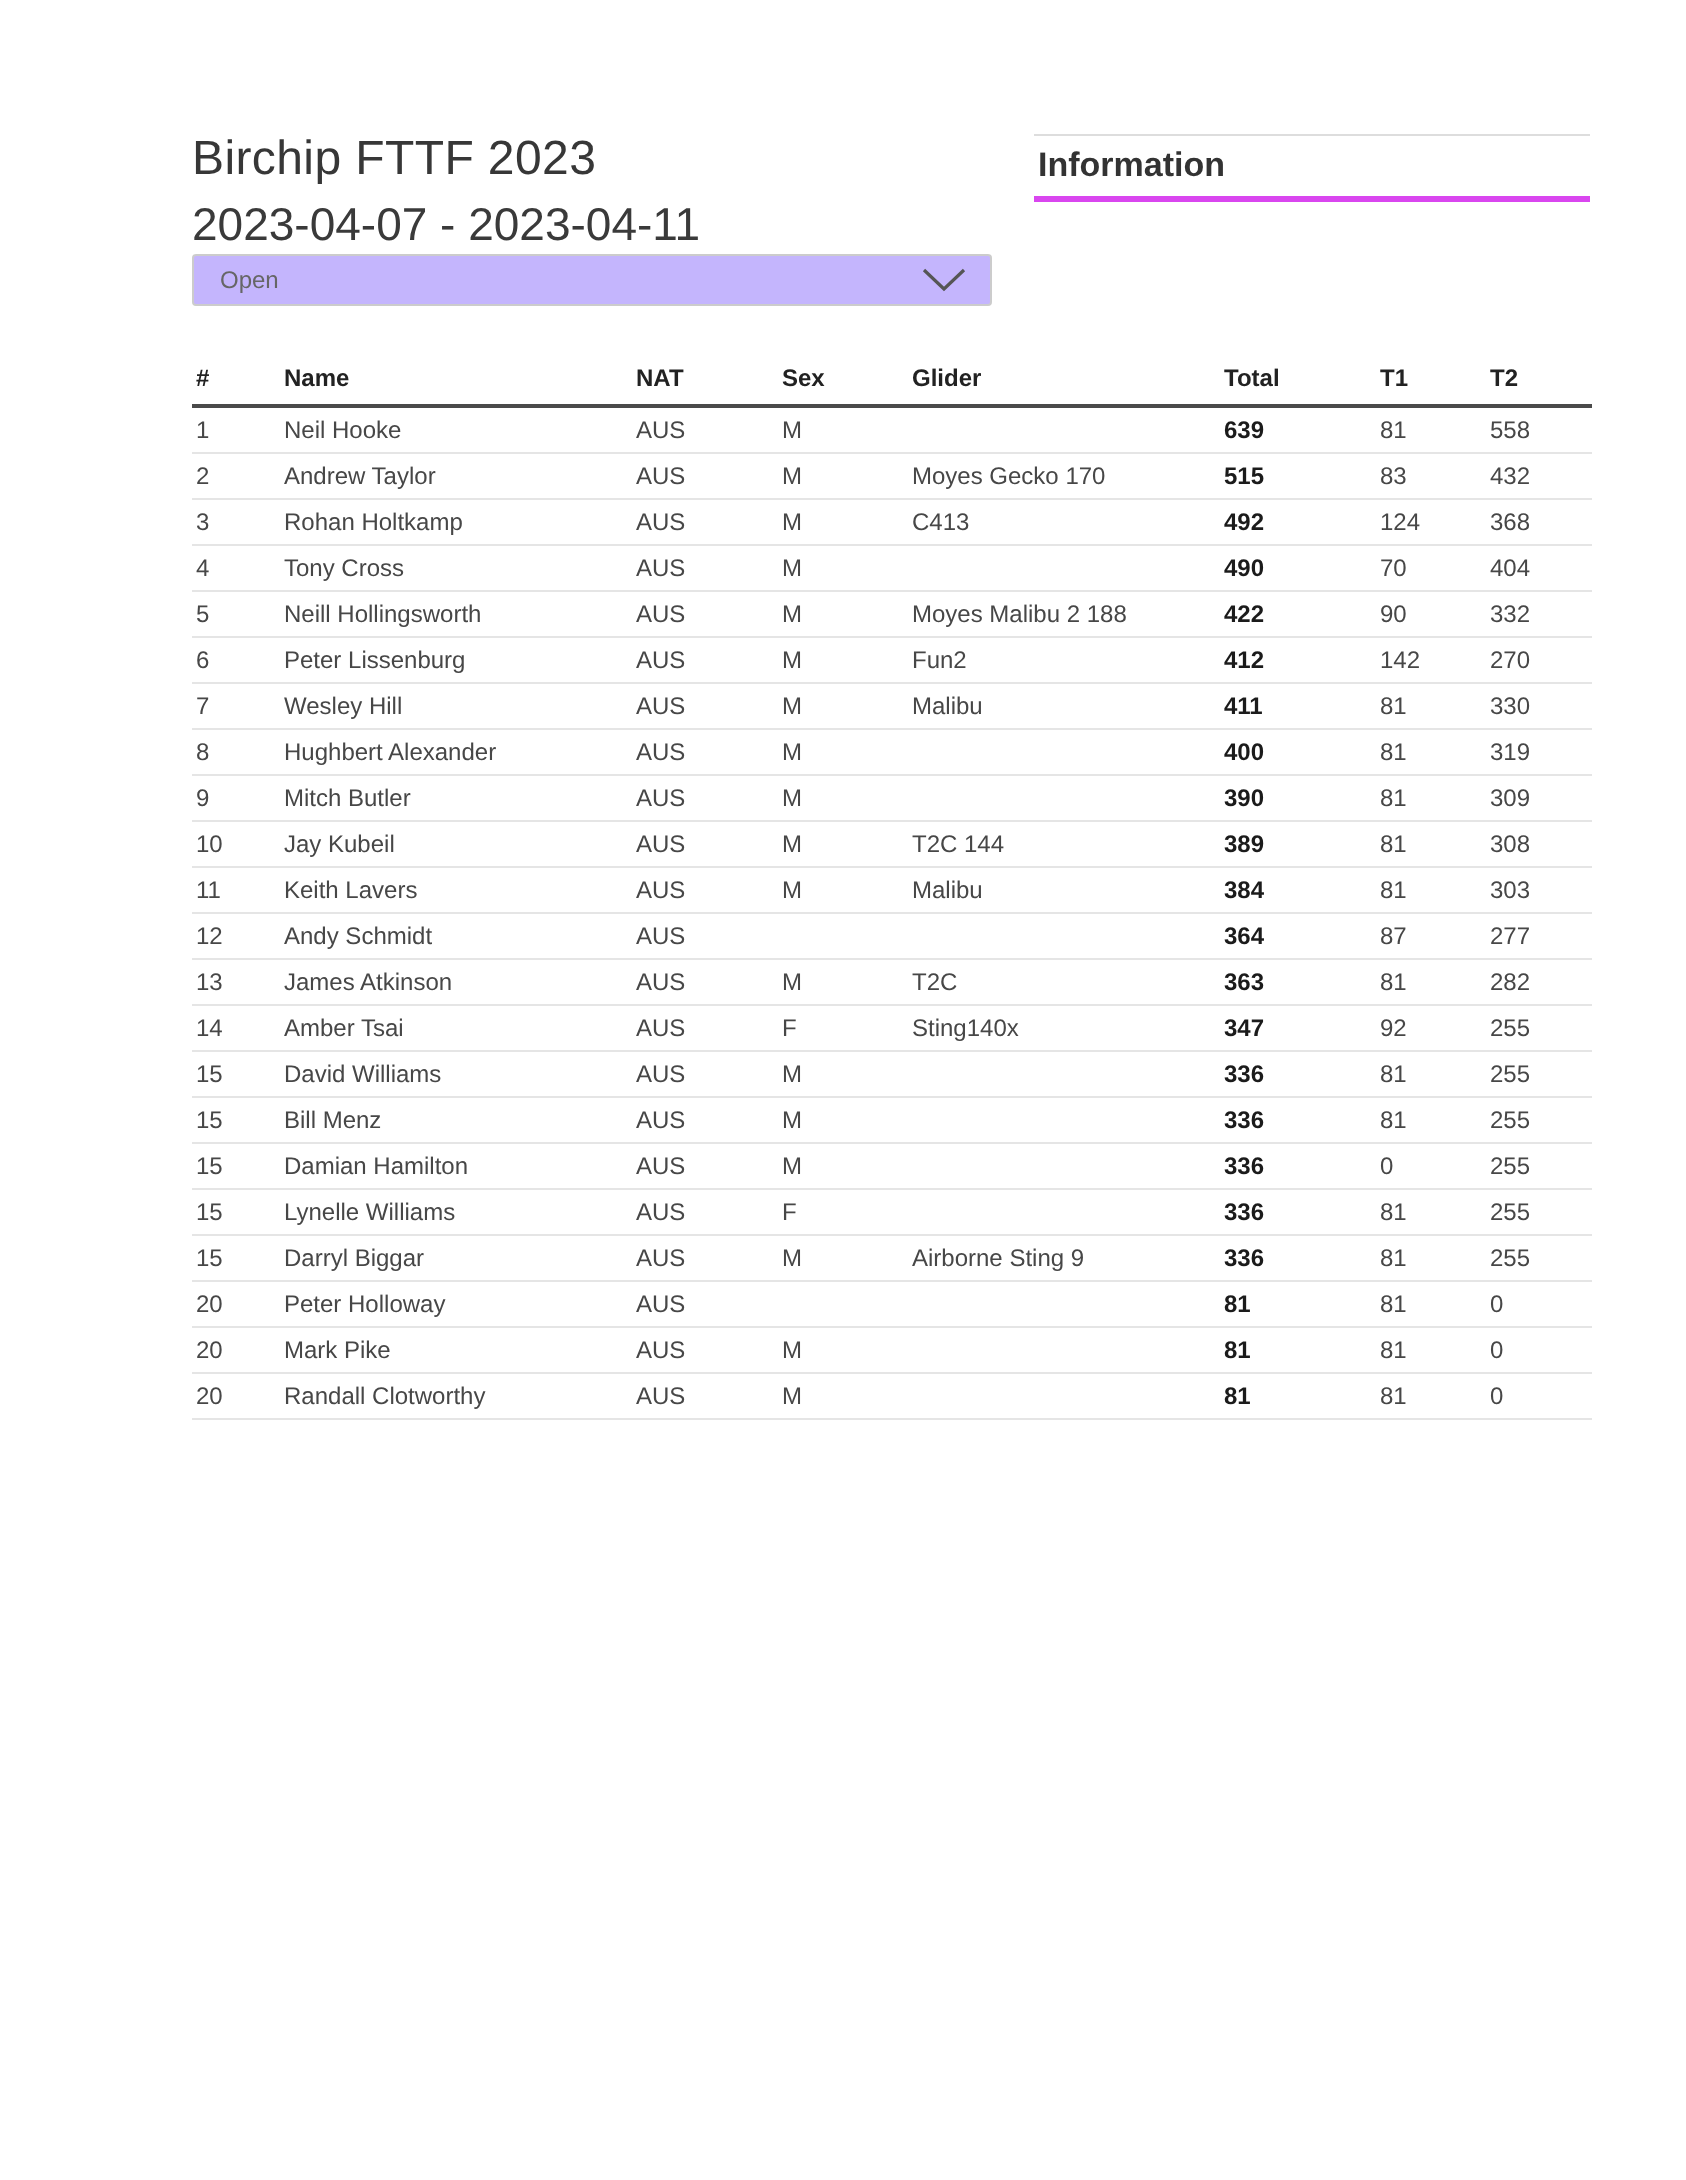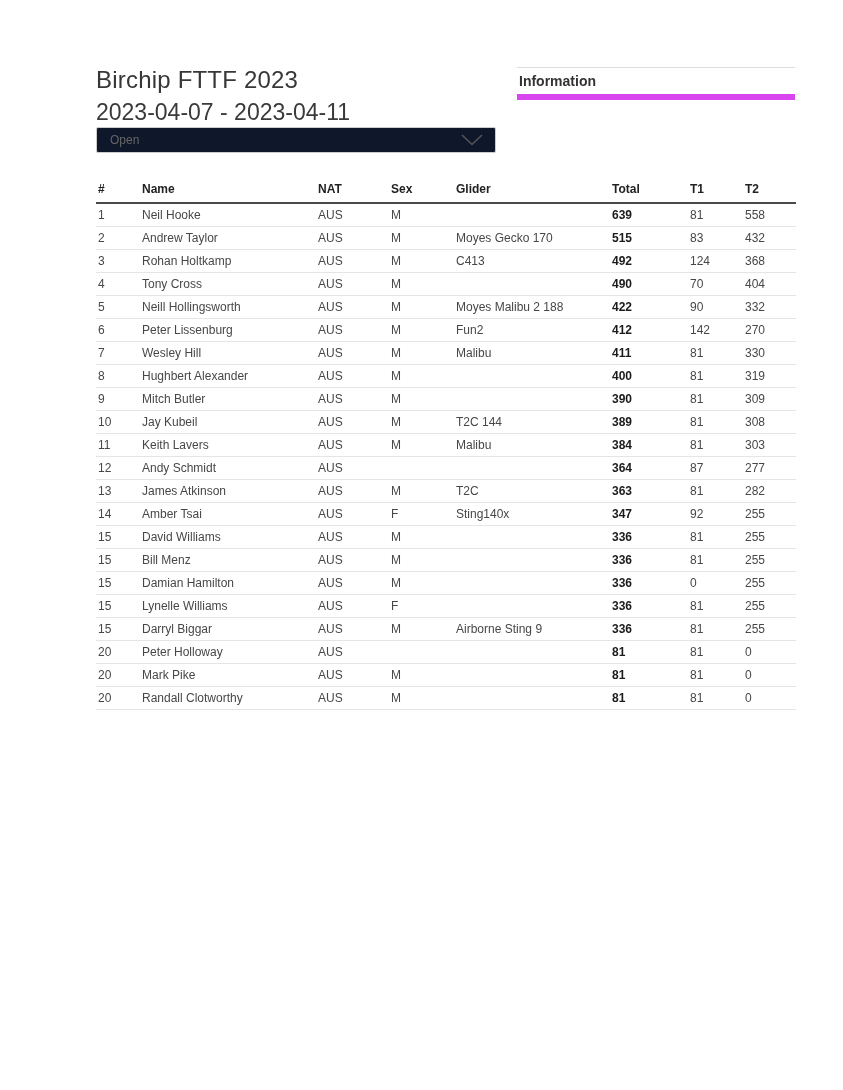--- a/index.html
+++ b/index.html
@@ -22,33 +22,33 @@
     position: absolute; left: 72px; top: 99px;
     font-size: 23px; font-weight: 400; color: #3a3a3a;
   }
   
   .select-box {
     position: absolute; left: 72px; top: 127px;
     width: 400px; height: 26px;
     border: 1px solid #ccc; border-radius: 2px;
     display: flex; align-items: center; justify-content: space-between;
     padding: 0 12px 0 13px;
-    cursor: pointer; background: #0f172a;
+    cursor: pointer; background: #c4b5fd;
   }
   .select-value { font-size: 12px; color: #666; }
   .select-box svg { display: block; }
   
   .info-panel {
     position: absolute; left: 493px; top: 67px;
     width: 278px;
     border-top: 1px solid #ddd;
   }
   .info-title {
-    font-size: 14px; font-weight: bold; color: #333;
-    padding: 5px 2px 5px; border-bottom: 6px solid #d946ef;
+    font-size: 17px; font-weight: bold; color: #333;
+    padding: 5px 2px 5px; border-bottom: 3px solid #d946ef;
   }
   .info-row {
     display: flex; align-items: baseline;
     font-size: 11px; padding: 3px 2px 2px;
     border-bottom: 1px solid #e3e3e3;
   }
   .info-label { width: 135px; flex-shrink: 0; color: #555; }
   .info-value { color: #333; }
   
   .results-table {

